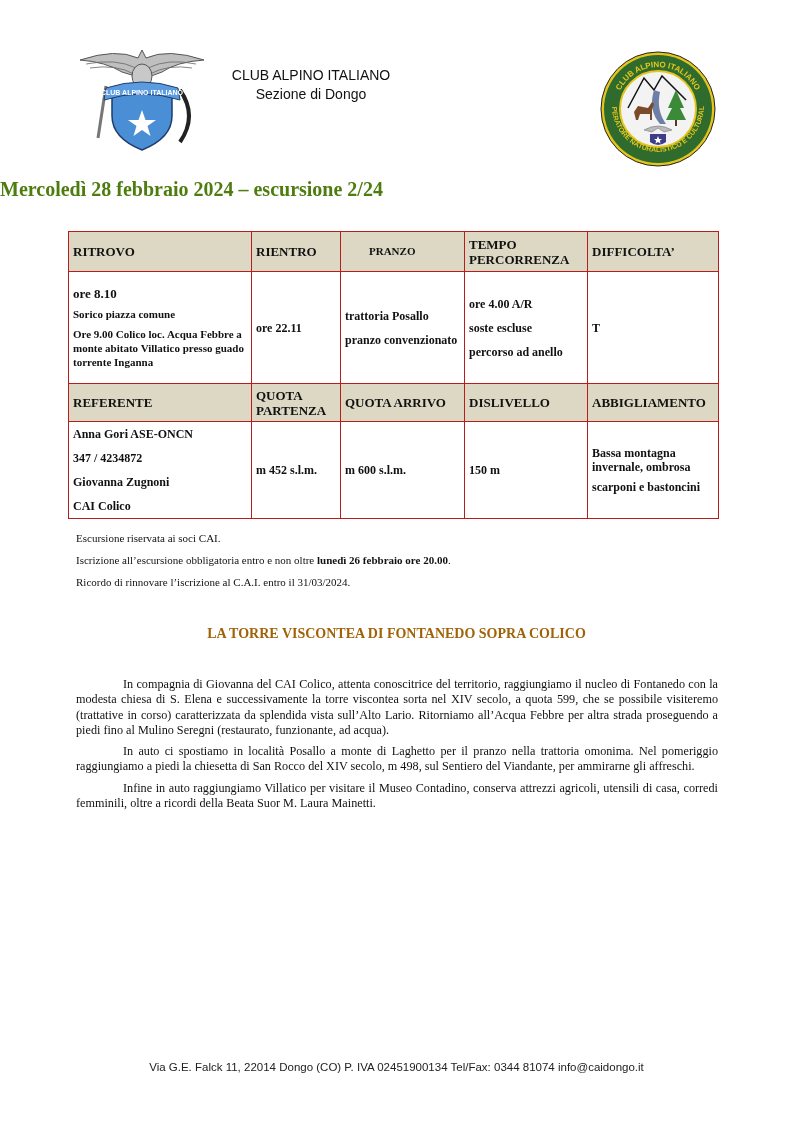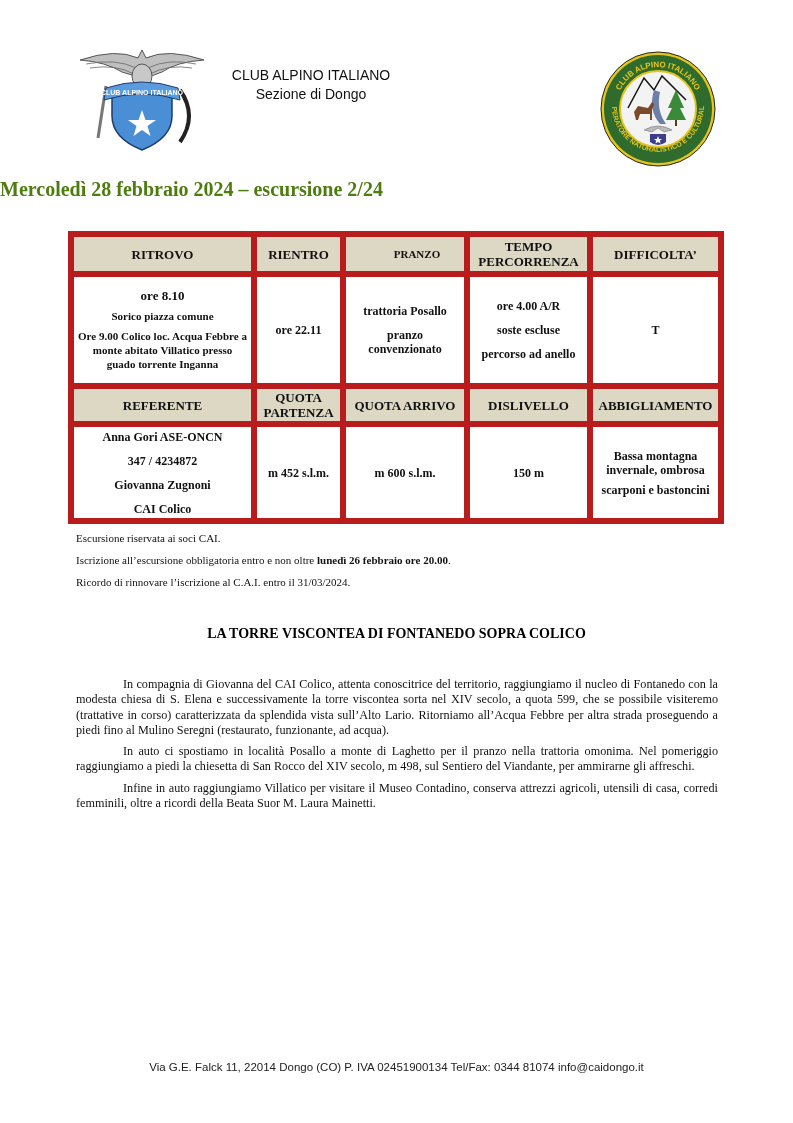--- a/index.html
+++ b/index.html
@@ -11,40 +11,40 @@
   .org { position: absolute; left: 206px; top: 66px; width: 210px; text-align: center;
          font-family: "Liberation Sans", sans-serif; font-size: 14px; line-height: 19px; color: #111; }
   .logo-right { position: absolute; left: 598px; top: 50px; width: 120px; height: 118px; }
 
   .title { position: absolute; left: 0; top: 178px; width: 793px; 
            font-family: "Liberation Serif", serif; font-weight: bold; font-size: 20px; color: #4d7c0f; }
 
   
   table.info { position: absolute; left: 68px; top: 231px; width: 650px; border-collapse: collapse;
                font-family: "Liberation Serif", serif; font-weight: bold; color: #111; table-layout: fixed; }
-  table.info td, table.info th { border: 6px solid #b91c1c; text-align: center; vertical-align: middle; padding: 0 4px; }
+  table.info td, table.info th { border: 1px solid #b91c1c; text-align: left; vertical-align: middle; padding: 0 4px; }
   table.info th { background: #ddd8c4; font-size: 13px; line-height: 15px; }
   table.info th.small { font-size: 11px; padding-left: 28px; }
   table.info tr.h1 { height: 40px; }
   table.info tr.d1 { height: 112px; }
   table.info tr.h2 { height: 38px; padding-left: 44px; }
   table.info tr.d2 { height: 97px; }
   table.info td { font-size: 12px; line-height: 14px; }
   td p { margin: 0; }
   .big { font-size: 13px; }
   .sm { font-size: 11px; }
   .gap { margin-top: 6px !important; }
   .gap10 { margin-top: 10px !important; }
 
   
   .notes { position: absolute; left: 76px; top: 532px; font-family: "Liberation Serif", serif; font-size: 11px; color: #111; }
   .notes p { margin: 0 0 9px 0; line-height: 13px; }
 
   .section-title { position: absolute; left: 0; top: 626px; width: 793px; text-align: center;
-                   font-family: "Liberation Serif", serif; font-weight: bold; font-size: 14px; color: #000000; }
+                   font-family: "Liberation Serif", serif; font-weight: bold; font-size: 14px; color: #a16207; }
 
   .body-text { position: absolute; left: 76px; top: 677px; width: 642px; font-family: "Liberation Serif", serif;
                font-size: 12.2px; line-height: 15.3px; color: #111; text-align: justify; }
   .body-text p { margin: 0 0 6px 0; text-indent: 47px; }
 
   .footer { position: absolute; left: 0; top: 1061px; width: 793px; text-align: center;
             font-family: "Liberation Sans", sans-serif; font-size: 11.5px; color: #222; }
 </style>
 </head>
 <body>

